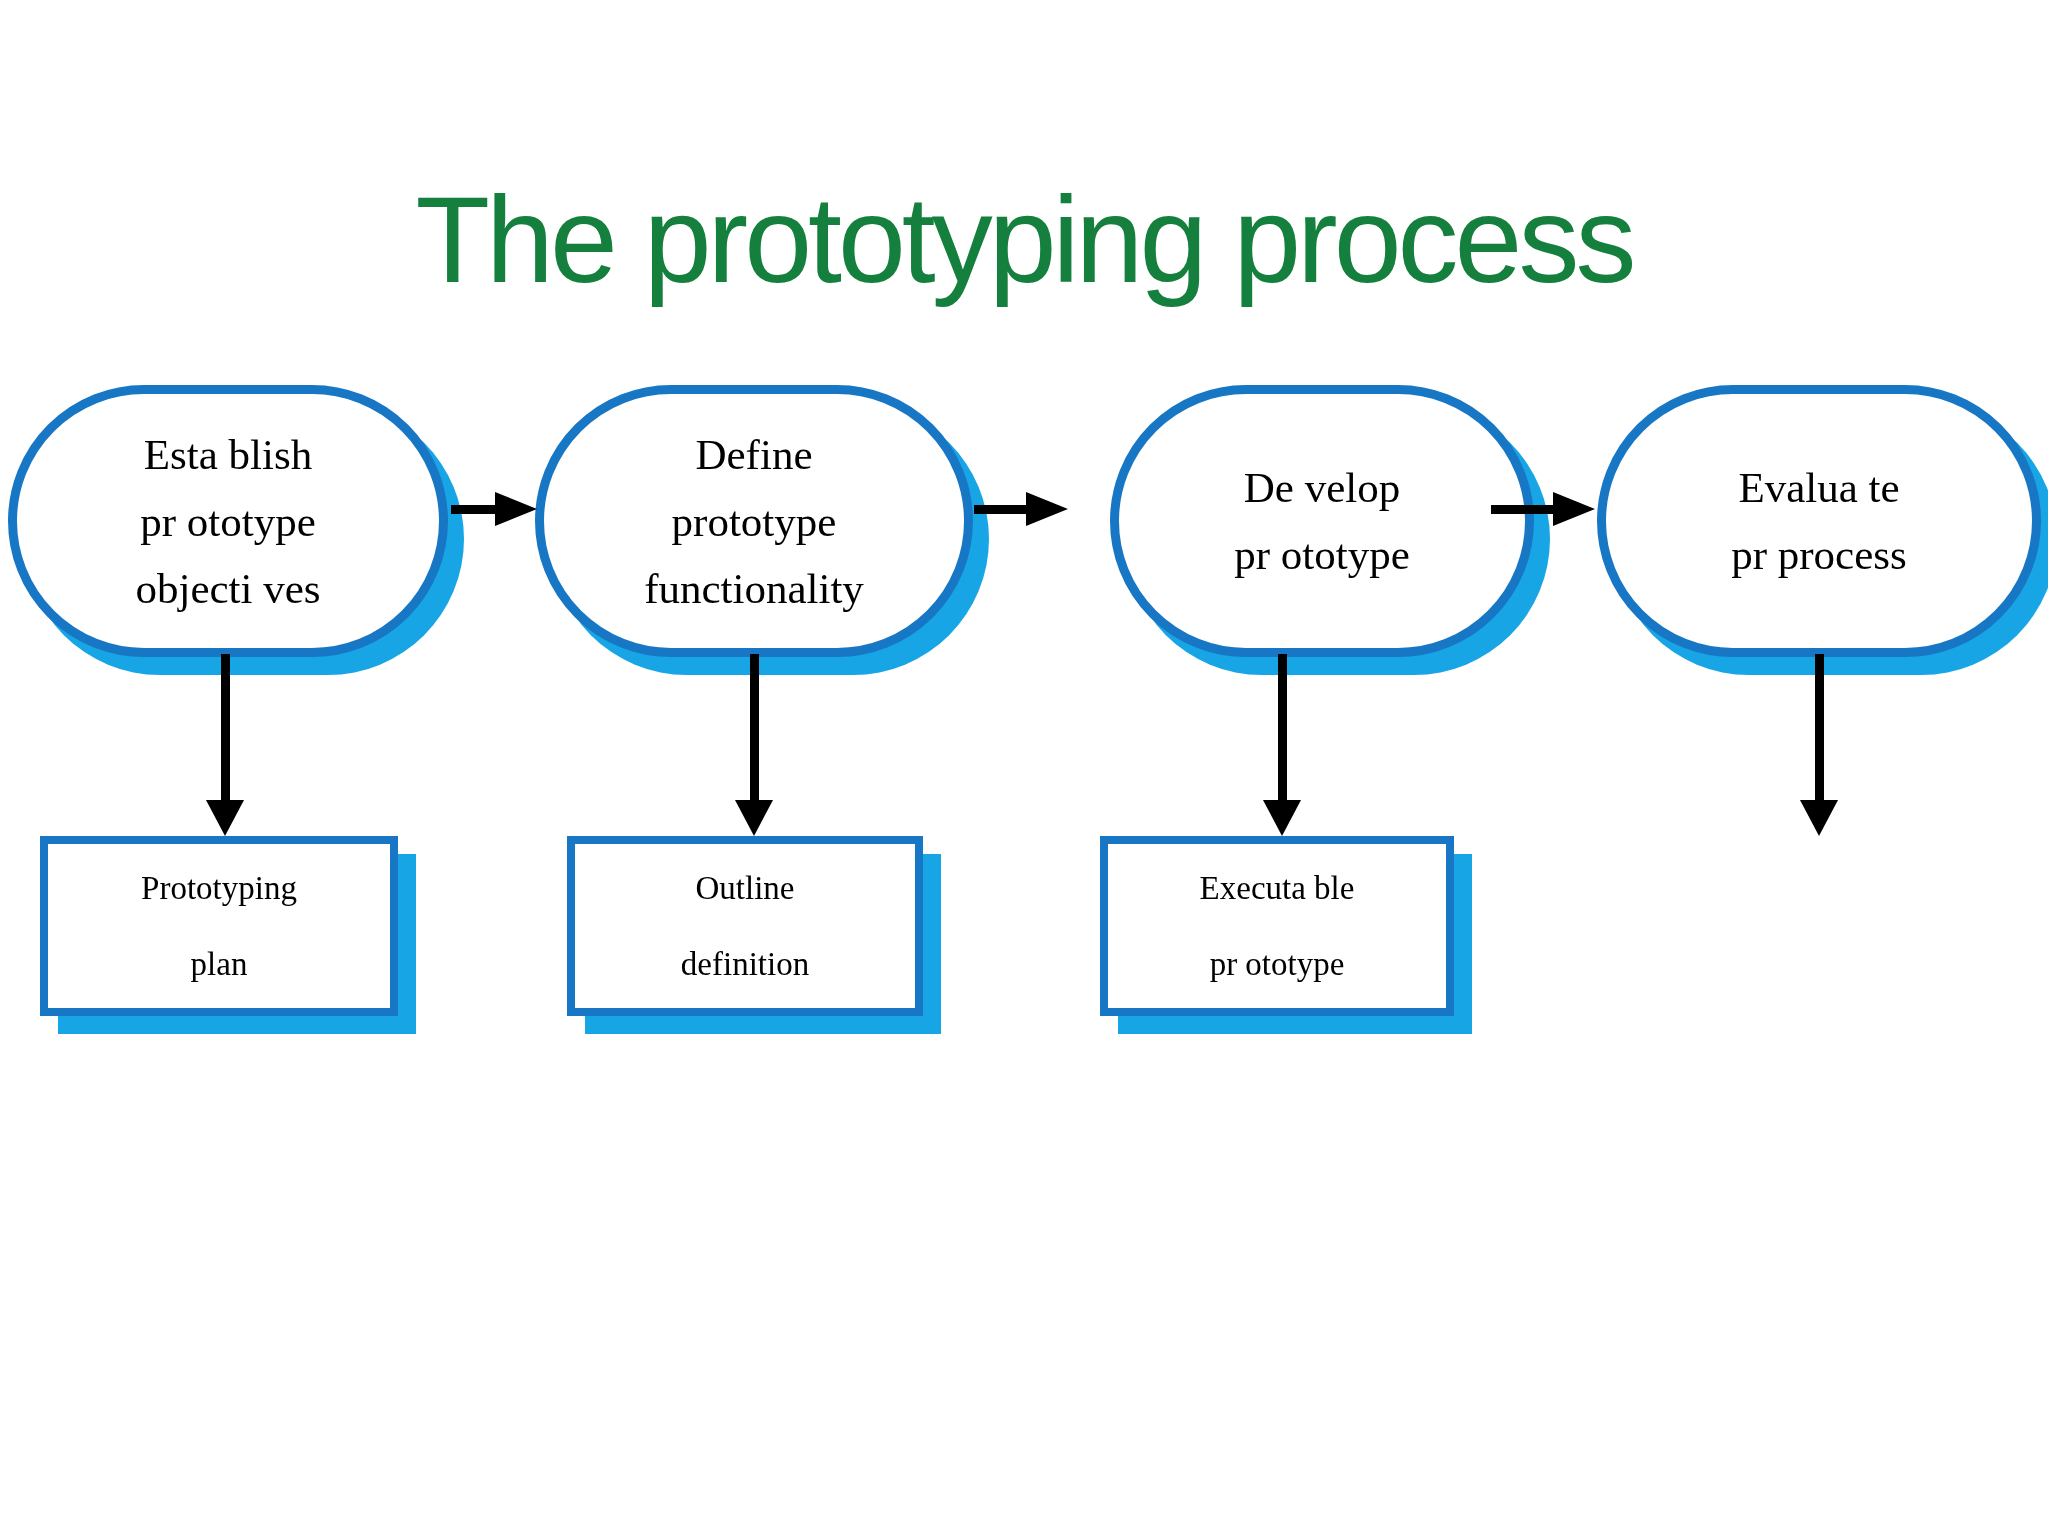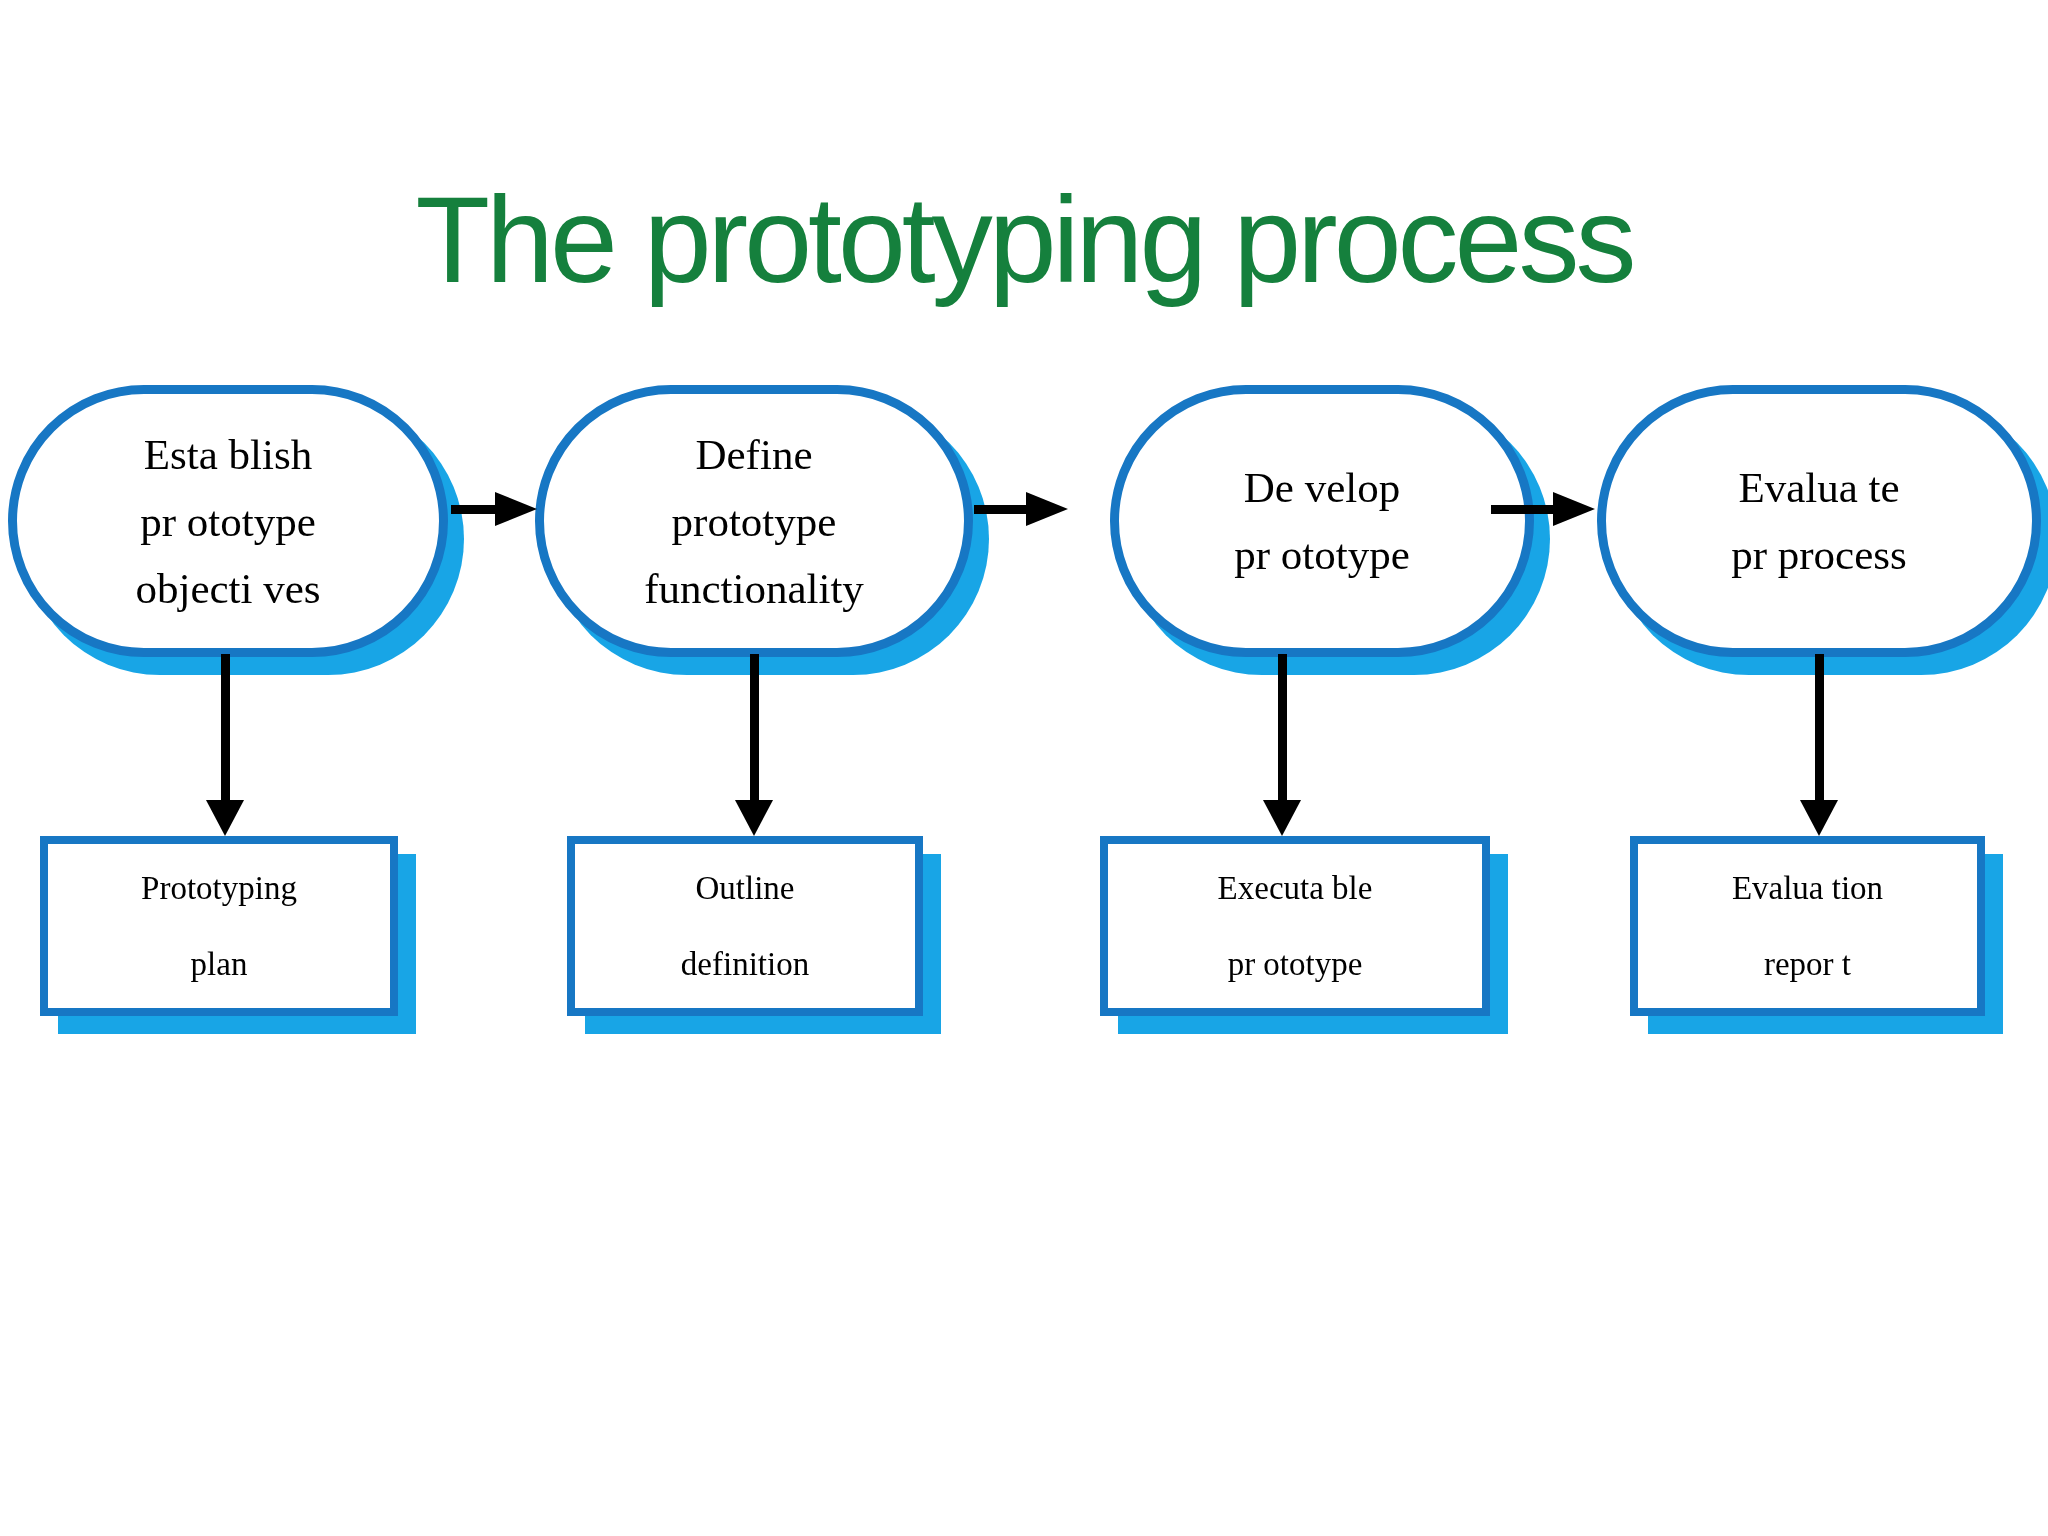--- a/index.html
+++ b/index.html
@@ -43,21 +43,21 @@
     text-align:center;
   }
   .stage-label{
     font-size:43px;line-height:67px;
     white-space:pre-line;
   }
   
   .rect-wrap{position:absolute;top:836px;height:180px;}
   .rw1{left:40px;width:358px;}
   .rw2{left:567px;width:356px;}
-  .rw3{left:1100px;width:354px;padding-left:36px;}
+  .rw3{left:1100px;width:354px;}
   .rw4{left:1630px;width:355px;}
   .rect-shadow{
     position:absolute;left:18px;top:18px;width:100%;height:100%;
     background:var(--node-shadow,#18a5e6);
   }
   .rect{
     position:absolute;left:0;top:0;width:100%;height:100%;
     box-sizing:border-box;
     background:var(--node-fill,#fff);
     border:8px solid var(--node-border,#1777c4);
@@ -185,21 +185,14 @@
 definition</div>
     </div>
   </div>
   <div class="rect-wrap rw3">
     <div class="rect-shadow"></div>
     <div class="rect">
       <div class="rect-label">Executa ble
 pr ototype</div>
     </div>
   </div>
-  <div class="rect-wrap rw4">
-    <div class="rect-shadow"></div>
-    <div class="rect">
-      <div class="rect-label">Evalua tion
-repor t</div>
-    </div>
-  </div>
 
 </div>
 
 </body></html>

